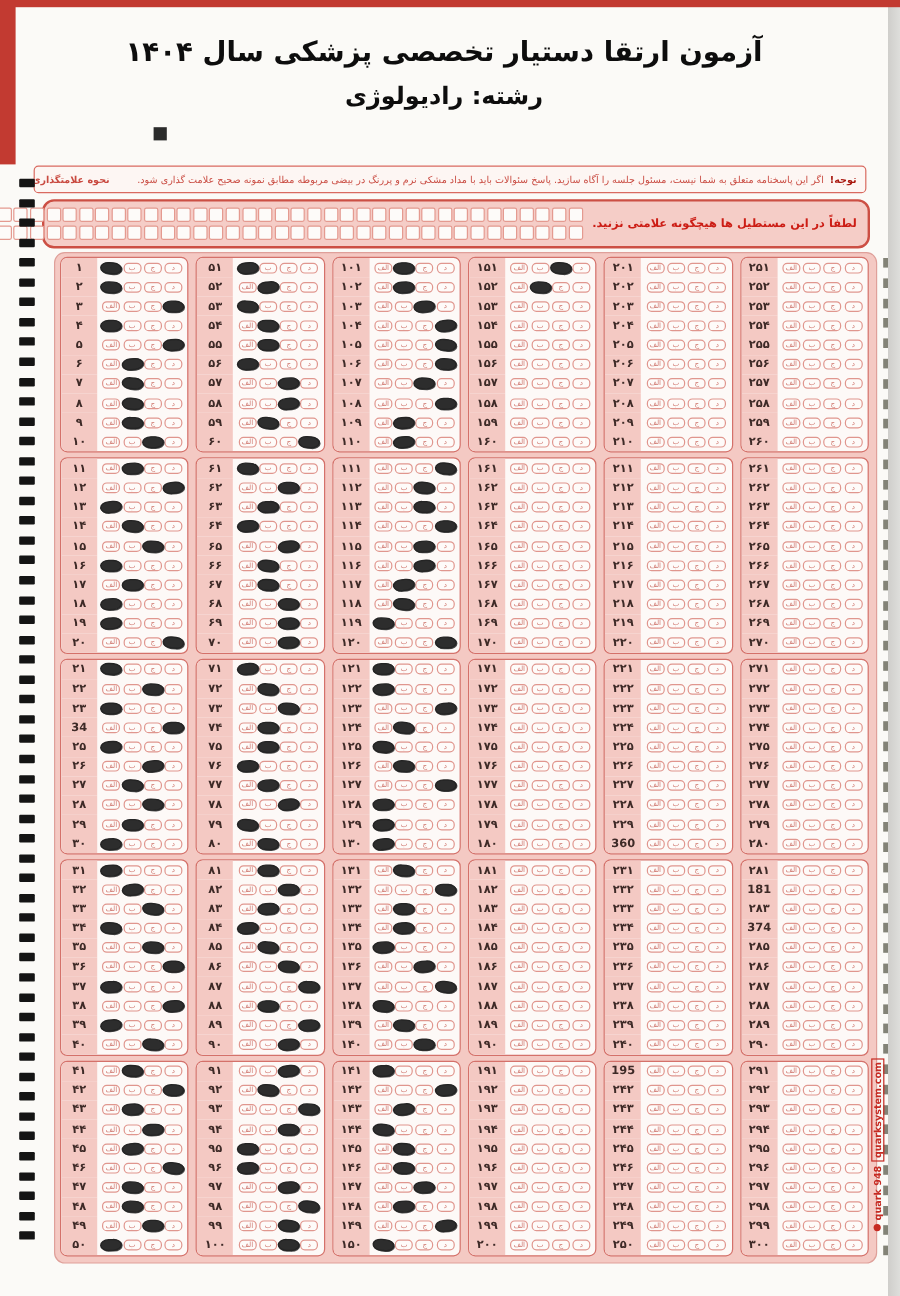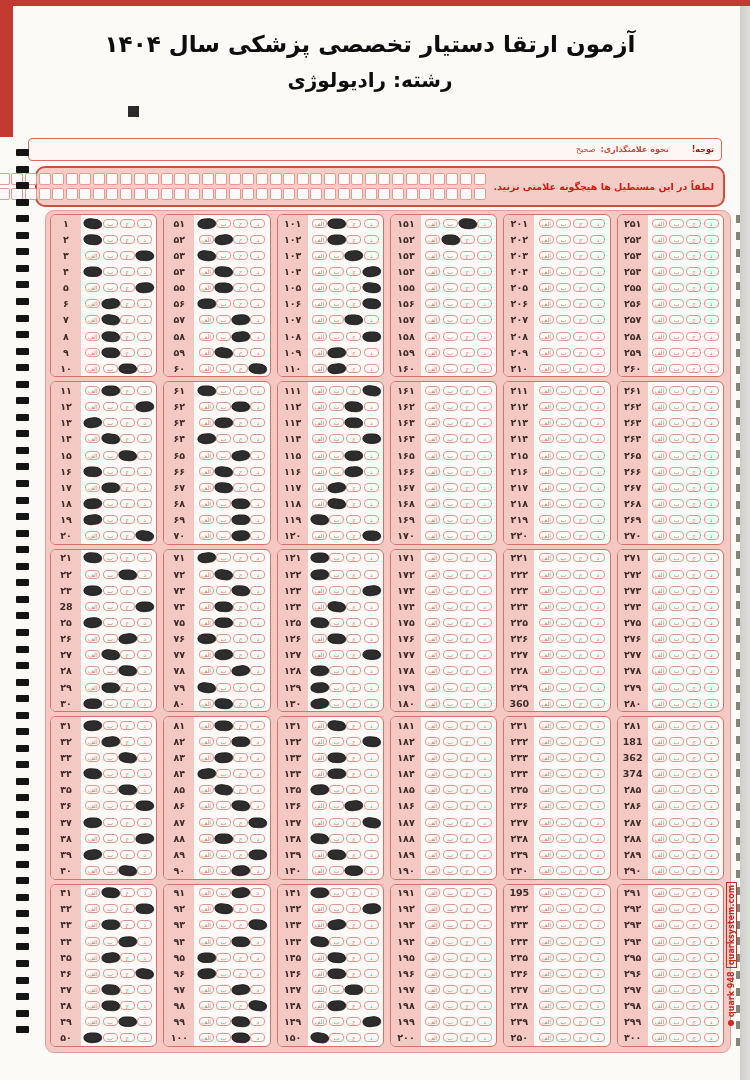--- a/index.html
+++ b/index.html
@@ -65,20 +65,21 @@
 <div class="right-scan-edge"></div>
 <div class="top-strip"></div>
 <div class="left-strip"></div>
 
 <div class="title1">آزمون ارتقا دستیار تخصصی پزشکی سال ۱۴۰۴</div>
 <div class="title2">رشته:  رادیولوژی</div>
 <div class="black-square"></div>
 
 <div class="notice">
   <span class="attn">توجه!</span>
+  <span>اگر این پاسخنامه متعلق به شما نیست، مسئول جلسه را آگاه سازید. پاسخ سئوالات باید با مداد مشکی نرم و پررنگ در بیضی مربوطه مطابق نمونه صحیح علامت گذاری شود.</span>
   <span class="mk">نحوه علامتگذاری:</span>
   <span>صحیح</span>
 
 </div>
 
 <div class="nomark">
   <span class="nomark-text">لطفاً در این مستطیل ها هیچگونه علامتی نزنید.</span>
   <div class="squares">
       <div class="sqrow">
         <div class="sq"></div>
@@ -368,21 +369,21 @@
         <div class="qrow">
           <div class="qnum">۲۳</div>
           <div class="bubbles">
             <div class="bubble filled" style="transform: rotate(0deg) scale(1.22, 1.12);">الف</div>
             <div class="bubble">ب</div>
             <div class="bubble">ج</div>
             <div class="bubble">د</div>
           </div>
         </div>
         <div class="qrow">
-          <div class="qnum">28</div>
+          <div class="qnum">34</div>
           <div class="bubbles">
             <div class="bubble">الف</div>
             <div class="bubble">ب</div>
             <div class="bubble">ج</div>
             <div class="bubble filled" style="transform: rotate(-2deg) scale(1.22, 1.12);">د</div>
           </div>
         </div>
         <div class="qrow">
           <div class="qnum">۲۵</div>
           <div class="bubbles">
@@ -2761,21 +2762,21 @@
         <div class="qrow">
           <div class="qnum">181</div>
           <div class="bubbles">
             <div class="bubble">الف</div>
             <div class="bubble">ب</div>
             <div class="bubble">ج</div>
             <div class="bubble">د</div>
           </div>
         </div>
         <div class="qrow">
-          <div class="qnum">362</div>
+          <div class="qnum">۲۸۳</div>
           <div class="bubbles">
             <div class="bubble">الف</div>
             <div class="bubble">ب</div>
             <div class="bubble">ج</div>
             <div class="bubble">د</div>
           </div>
         </div>
         <div class="qrow">
           <div class="qnum">374</div>
           <div class="bubbles">

